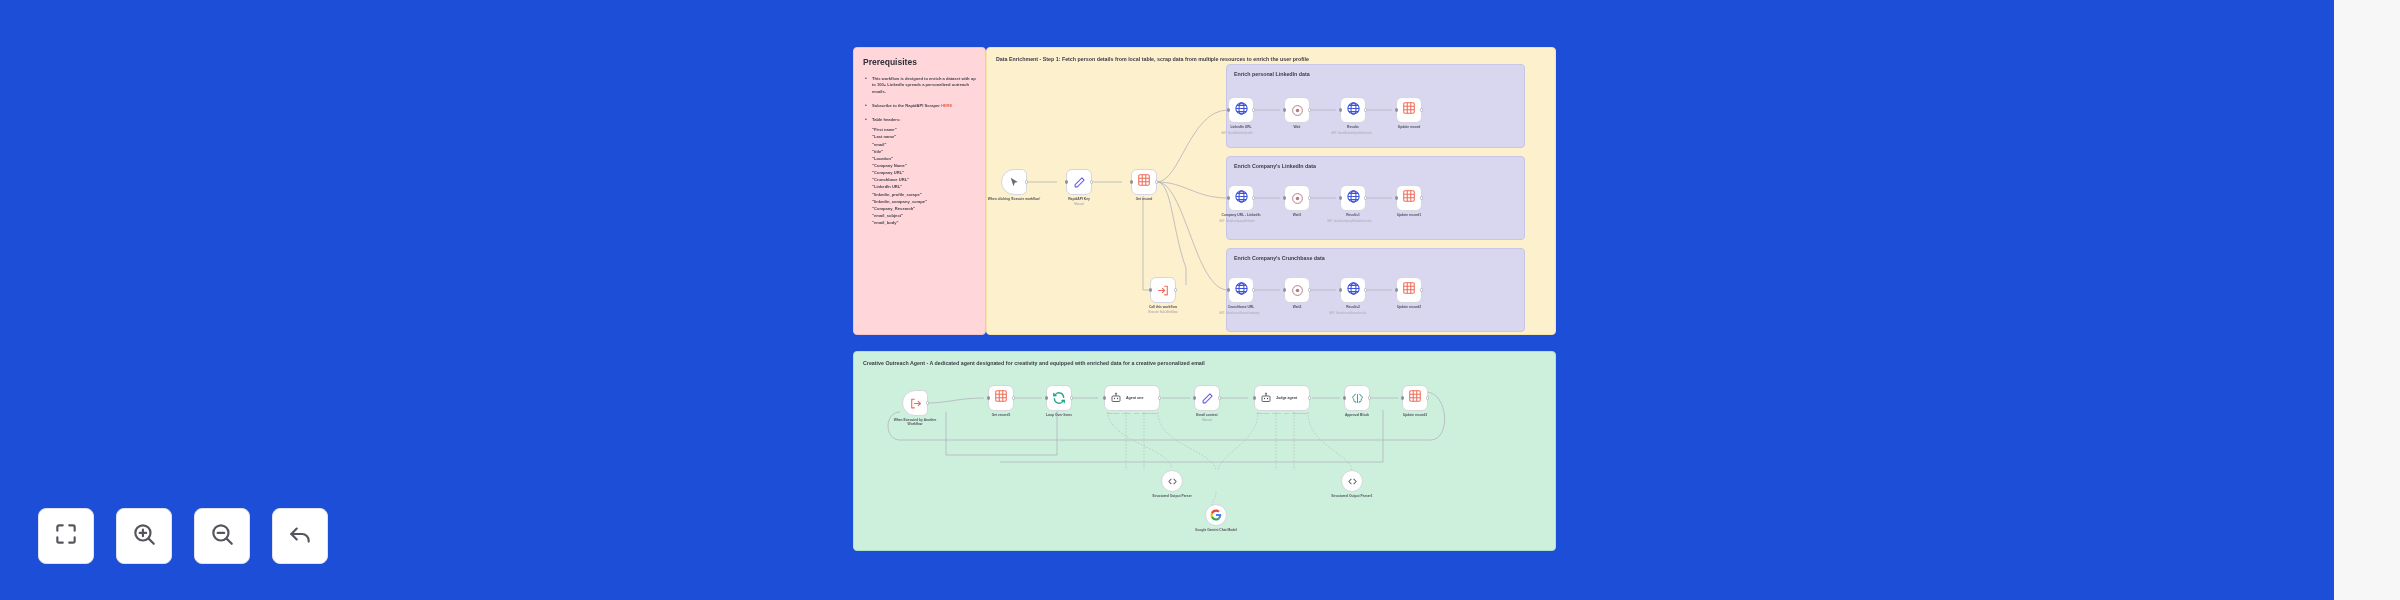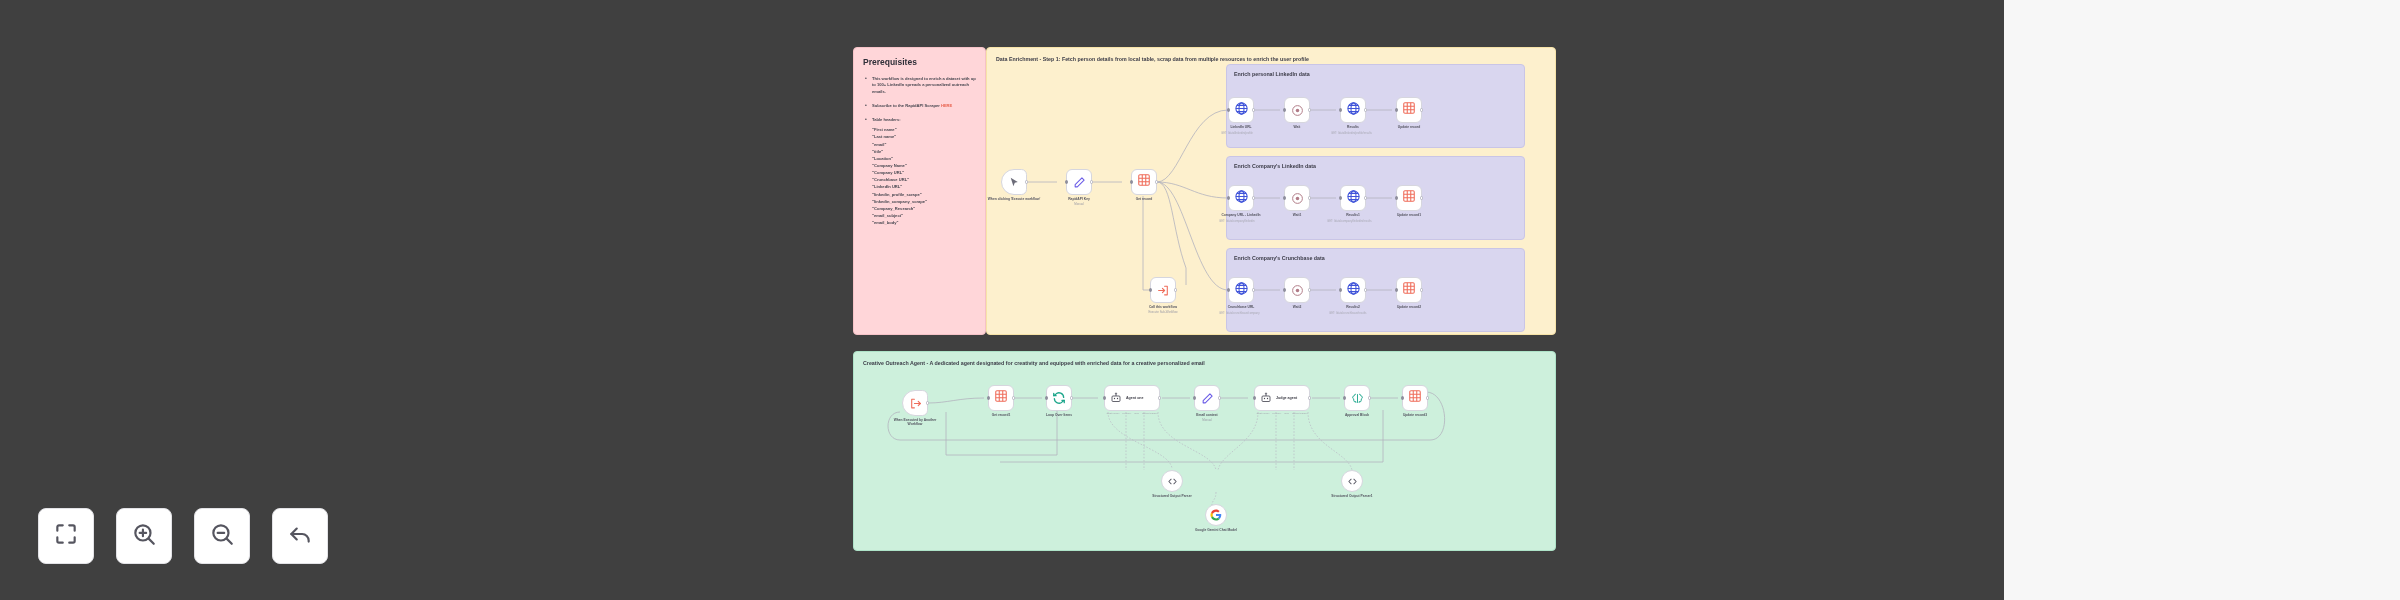--- a/index.html
+++ b/index.html
@@ -2,21 +2,21 @@
 <html><head>
 <meta charset="utf-8">
 <style>
   * { box-sizing: border-box; margin: 0; padding: 0; }
   html, body {
     width: 2400px; height: 600px;
     background: #f7f7f7;
     font-family: "Liberation Sans", sans-serif;
     overflow: hidden;
   }
-  #canvas { position: relative; width: 2004px; height: 600px; background: #404040; }
+  #canvas { position: relative; width: 2334px; height: 600px; background: #1d4ed8; }
 
   
   .sticky { position: absolute; border-radius: 4px; }
   .sticky-title {
     font-weight: 700; color: #3b3b47; white-space: nowrap;
     overflow: hidden; text-overflow: clip;
   }
 
   #sticky-prereq { background: #ffd6d9; border: 1px solid #f5c2c7; }
   #sticky-enrich { background: #fdf0cd; border: 1px solid #f7e3a8; }

